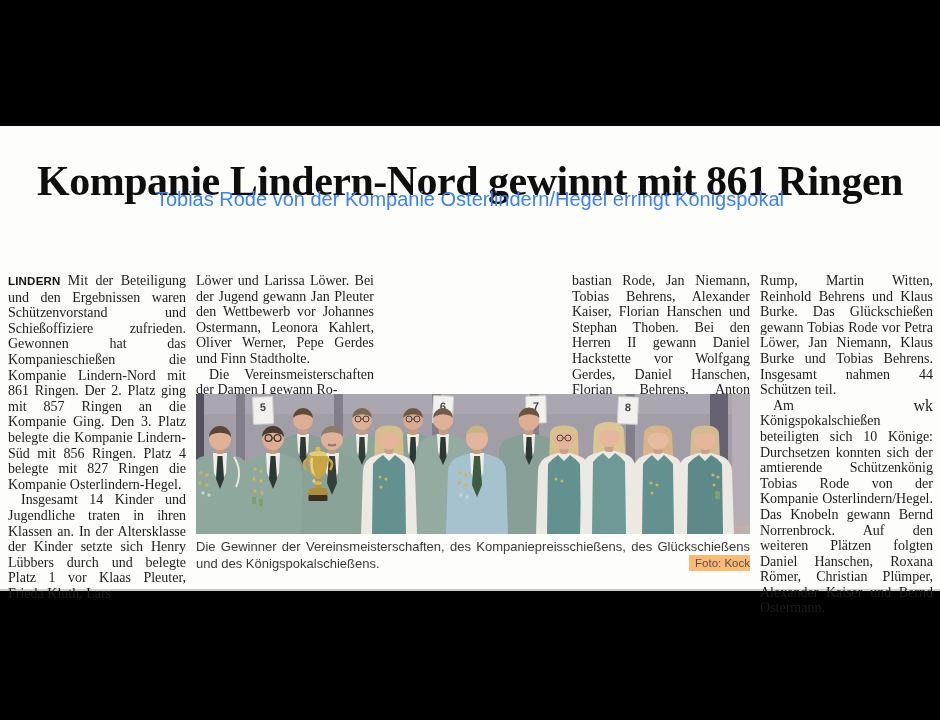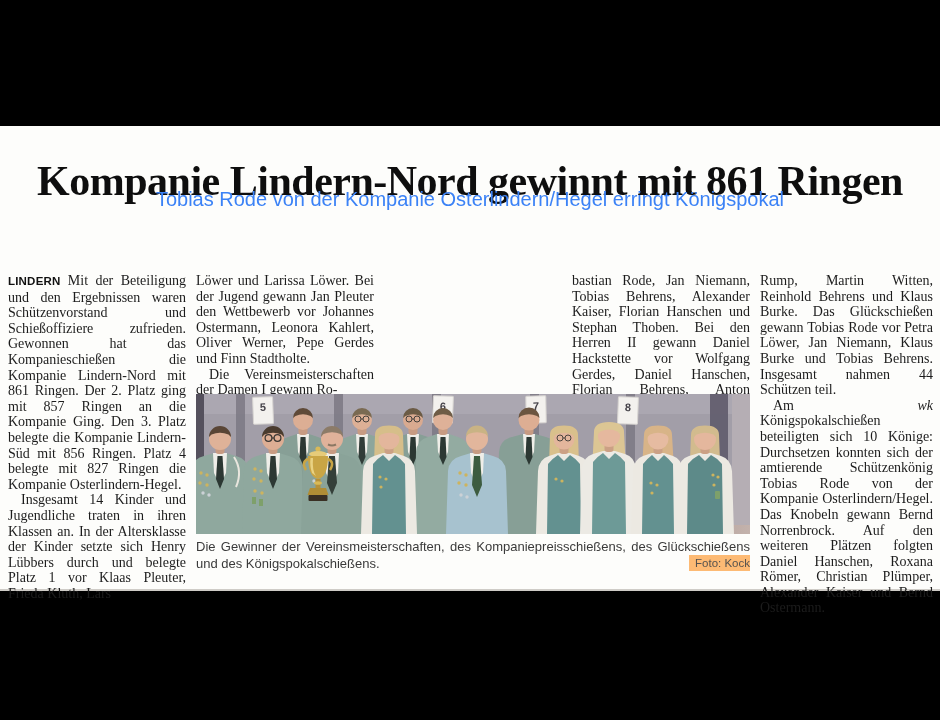--- a/index.html
+++ b/index.html
@@ -14,21 +14,21 @@
            font-family:"Liberation Sans","DejaVu Sans",sans-serif;
            font-size:20px;line-height:26px;font-weight:400;color:#3b82f6;}
   .col{position:absolute;top:111px;width:178px;overflow:hidden;
        font-size:14px;line-height:15.6px;color:#1c1c1c;text-align:justify;margin-top:36px;}
   .col p{margin:0;}
   .col p + p{text-indent:13px;}
   .col-tall{height:348px;}
   .col-short{height:153px;}
   .dateline{font-family:"Liberation Sans","DejaVu Sans",sans-serif;
             font-weight:bold;font-size:11.5px;letter-spacing:0.2px;color:#111;}
-  .sig{float:right;font-style:italic;font-size:14px;color:#1c1c1c;}
+  .sig{float:right;font-size:16px;color:#1c1c1c;}
   .photo{position:absolute;left:196px;top:268px;width:554px;height:140px;overflow:hidden;background:#a29ea8;}
   .photo svg{display:block;}
   .caption{position:absolute;left:196px;top:413px;width:554px;
            font-family:"Liberation Sans","DejaVu Sans",sans-serif;
            font-size:13px;line-height:16.5px;color:#3a3a3a;text-align:justify;}
   .credit{position:absolute;right:0;bottom:1px;font-size:11.5px;color:#55524e;background:#fdba74;padding-left:6px;}
   .lane-num{font-family:"Liberation Sans","DejaVu Sans",sans-serif;
             font-size:11px;font-weight:bold;fill:#46434a;text-anchor:middle;}
 </style>
 </head>

